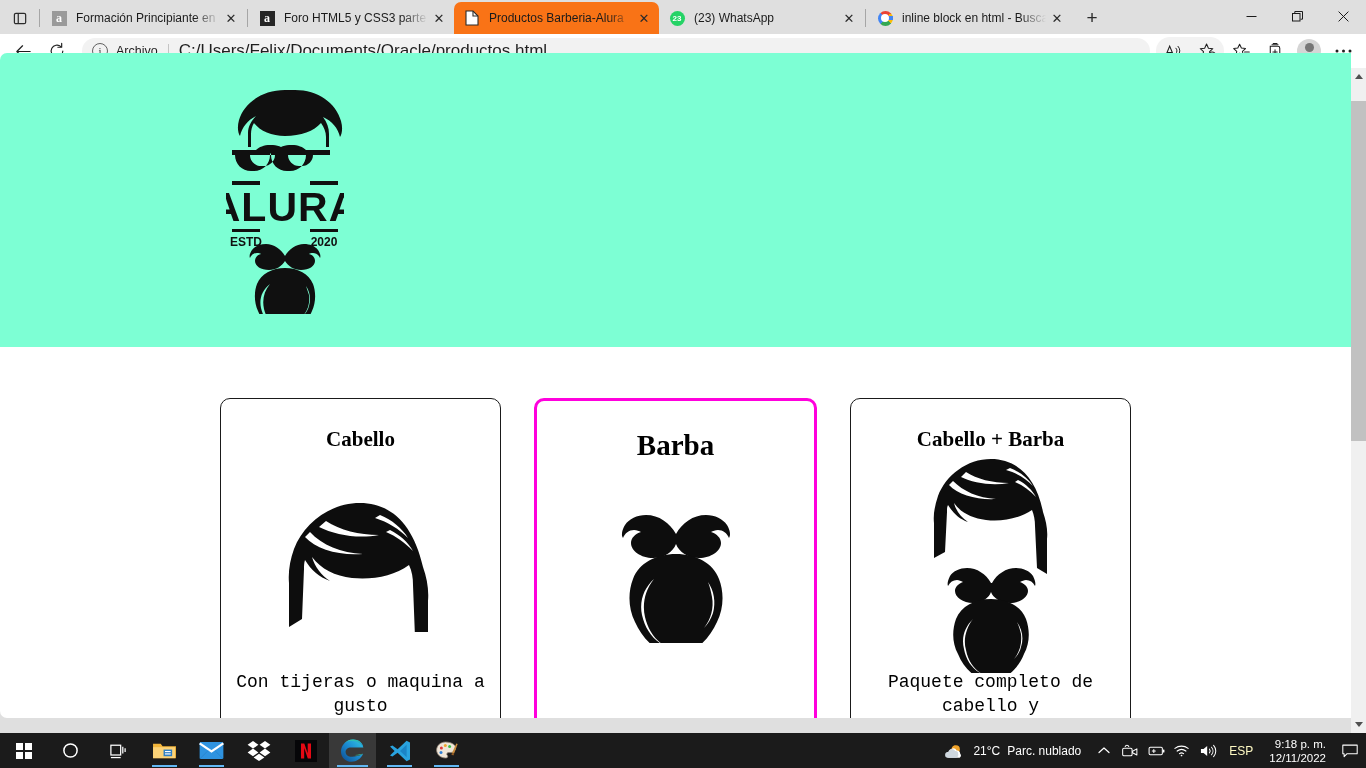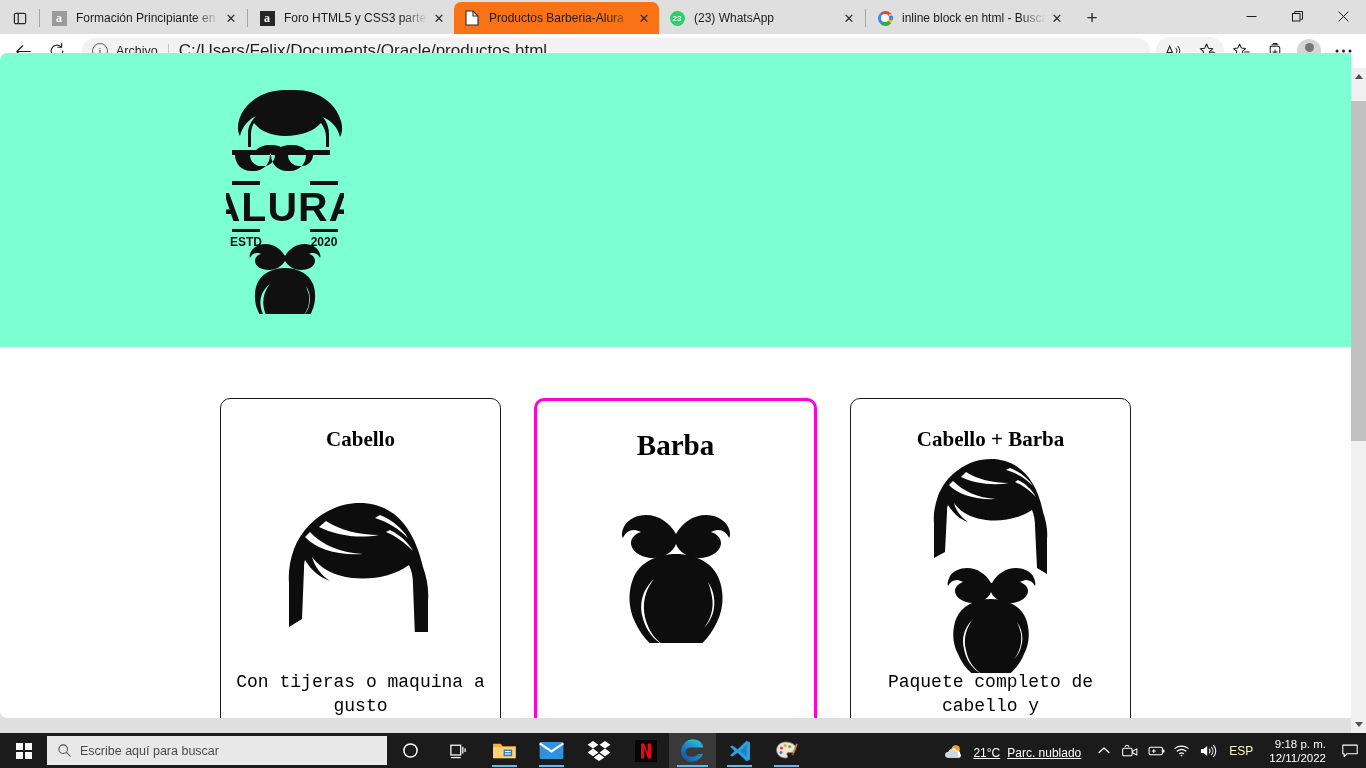--- a/index.html
+++ b/index.html
@@ -362,25 +362,24 @@
     background: #62b8f5;
   }
   #tray {
     margin-left: auto;
     display: flex;
     align-items: center;
     height: 35px;
     color: #ffffff;
   }
   #weather {
-    display: flex; align-items: flex-end;
+    display: flex; align-items: center;
     font-size: 12px; color: #fff;
     padding: 0 10px 0 6px;
     gap: 7px;
-    text-decoration: underline;
   }
   .tray-btn {
     width: 26px; height: 35px;
     display: flex; align-items: center; justify-content: center;
     color: #ffffff;
   }
   #tray-lang {
     font-size: 12px; color: #fef9c3;
     padding: 0 8px;
   }
@@ -656,27 +655,20 @@
 
   <div id="start-button">
     <span class="win-logo">
         <i></i>
         <i></i>
         <i></i>
         <i></i>
       </span>
   </div>
 
-  <div id="taskbar-search">
-    <svg width="15" height="15" viewBox="0 0 16 16">
-      <circle cx="6.6" cy="6.6" r="4.6" fill="none" stroke="#4a4a4a" stroke-width="1.1"></circle>
-      <line x1="10" y1="10" x2="14.4" y2="14.4" stroke="#4a4a4a" stroke-width="1.1"></line>
-    </svg>
-    <span id="taskbar-search-text">Escribe aquí para buscar</span>
-  </div>
 
   <div class="task-icon">
     <svg width="17" height="17" viewBox="0 0 18 18">
       <circle cx="9" cy="9" r="7" fill="none" stroke="#ffffff" stroke-width="1.6"></circle>
     </svg>
   </div>
   <div class="task-icon">
     <svg width="18" height="16" viewBox="0 0 20 18">
       <rect x="2" y="2.5" width="11" height="11" fill="none" stroke="#ffffff" stroke-width="1.4"></rect>
       <line x1="15.4" y1="4.2" x2="15.4" y2="11.8" stroke="#ffffff" stroke-width="1.4"></line>

